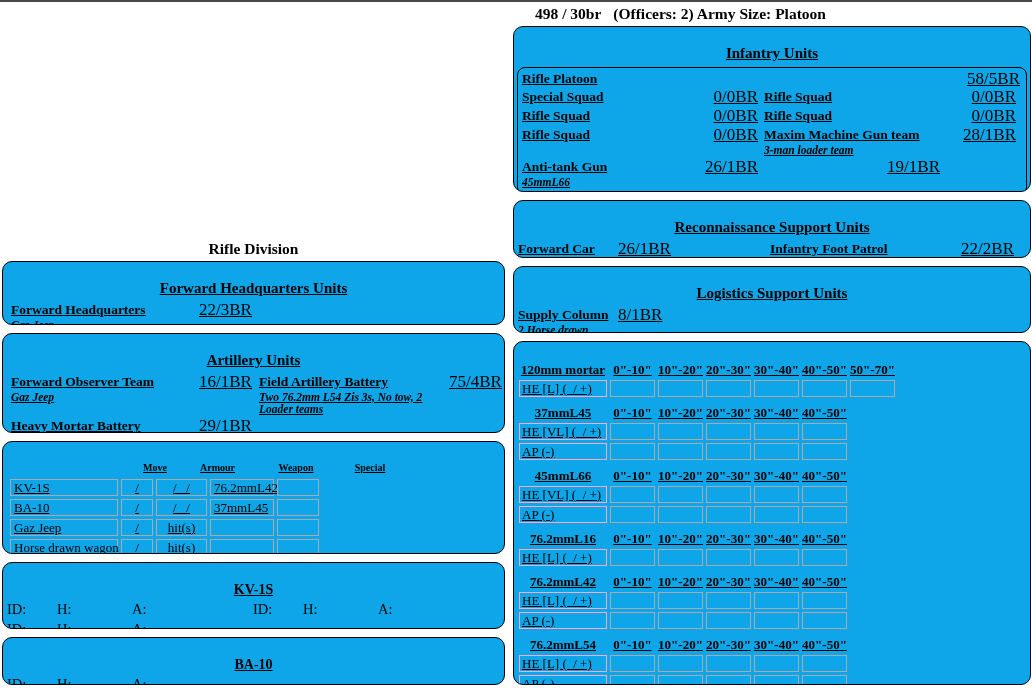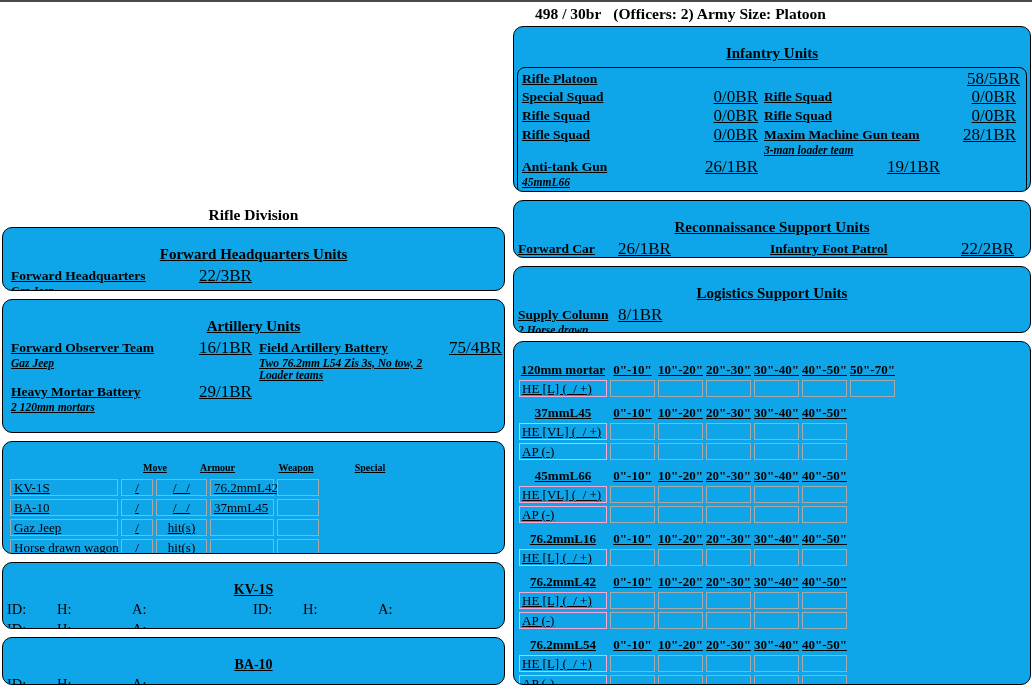--- a/index.html
+++ b/index.html
@@ -16,21 +16,21 @@
 
   .page-title { font-weight:bold; font-size:15.5px; line-height:18px; padding:3px 0 3px; text-align:center; }
   .rcol .page-title { text-align:left; padding-left:22px; }
   .rtitle-points { margin-right:12px; }
 
   .box { border:1px solid #000; border-radius:10px; margin-bottom:8px; background:#0ea5e9; overflow:hidden; padding-top:14px;text-decoration:underline; }
   .box-title { text-align:center; font-weight:bold; font-size:15px; line-height:17px; padding:4px 0 5px; }
 
   .box-fhq   { height:64px; }
   .box-tank  { height:64px; }
-  .box-arty  { height:134px; }
+  .box-arty  { height:100px; }
   .box-stats { height:113px; }
   .box-kv    { height:67px; }
   .box-ba    { height:48px; }
   .box-inf   { height:166px; }
   .box-recon { height:58px; }
   .box-log   { height:67px; }
   .box-weap  { height:344px; }
 
   
   .urow { display:grid; margin-bottom:3px; }

